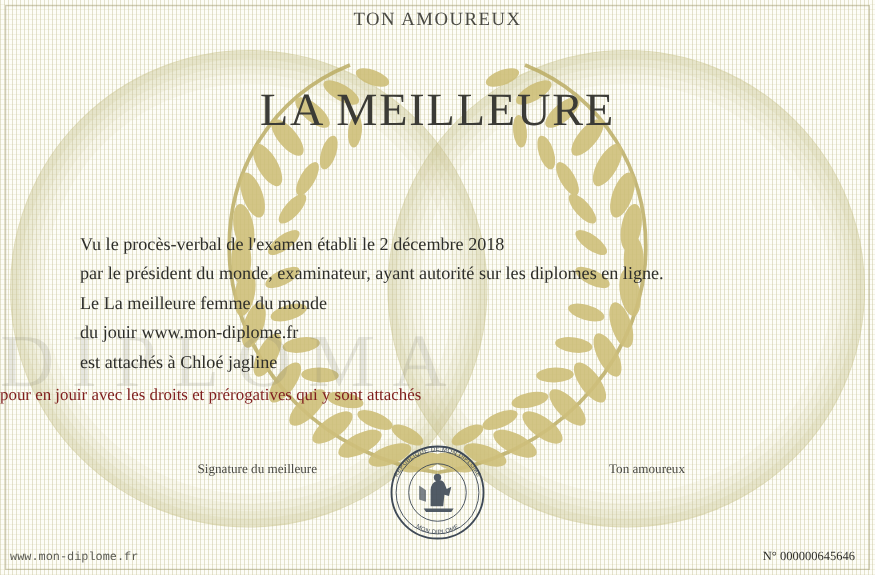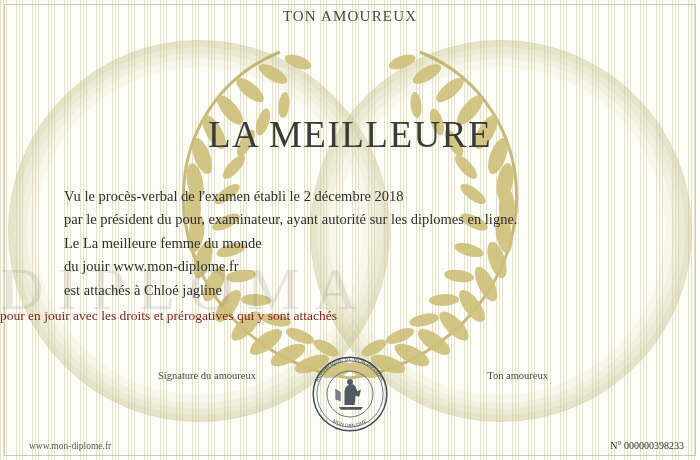--- a/index.html
+++ b/index.html
@@ -117,21 +117,20 @@
     top: 68px;
     left: 0; right: 0;
     text-align: center;
     color: #3b3b36;
     line-height: 1.12;
   }
   .title .l1 {
     display: block;
     font-size: 37px;
     letter-spacing: 1.5px;
-    margin-top: 46px;
   }
   .title .l2 {
     display: block;
     font-size: 37px;
     letter-spacing: 1.5px;
   }
   .body {
     position: absolute;
     top: 185px;
     left: 64px;
@@ -159,24 +158,24 @@
   .sig-right {
     position: absolute;
     top: 370px;
     right: 152px;
     font-size: 10.5px;
     color: #4a4a44;
   }
   .footer-left {
     position: absolute;
     bottom: 9px;
-    left: 29px;
+    left: 8px;
     font-size: 9.5px;
     color: #5a5a52;
-    font-family: Liberation Serif, serif;
+    font-family: Liberation Mono, monospace;
     text-align: right;
   }
   .footer-right {
     position: absolute;
     bottom: 9px;
     right: 16px;
     font-size: 10px;
     color: #2e2e2a;
     font-family: "Liberation Serif", serif;
   }
@@ -286,29 +285,29 @@
   <div class="content">
 
     <div class="overline">TON AMOUREUX</div>
 
     <div class="title">
       <span class="l1">LA MEILLEURE</span>
     </div>
 
     <div class="body">
       <span class="ln">Vu le procès-verbal de l'examen établi le 2 décembre 2018</span>
-      <span class="ln">par le président du pour, examinateur, ayant autorité sur les diplomes en ligne.</span>
+      <span class="ln">par le président du monde, examinateur, ayant autorité sur les diplomes en ligne.</span>
       <span class="ln">Le La meilleure femme du monde</span>
       <span class="ln">du jouir www.mon-diplome.fr</span>
       <span class="ln">est attachés à Chloé jagline</span>
     </div>
 
     <div class="purpose">pour en jouir avec les droits et prérogatives qui y sont attachés</div>
 
-    <div class="sig-left">Signature du amoureux</div>
+    <div class="sig-left">Signature du meilleure</div>
     <div class="sig-right">Ton amoureux</div>
 
     <svg class="seal" viewBox="0 0 100 100">
       <defs>
         <path id="sealTopArc" d="M 12 52 A 38 38 0 0 1 88 52" fill="none"></path>
         <path id="sealBotArc" d="M 16 52 A 34 34 0 0 0 84 52" fill="none"></path>
       </defs>
       <circle cx="50" cy="50" r="40" fill="none" stroke="#3f4a57" stroke-width="1.6"></circle>
       <circle cx="50" cy="50" r="36" fill="none" stroke="#3f4a57" stroke-width="0.8"></circle>
       <circle cx="50" cy="50" r="25" fill="none" stroke="#3f4a57" stroke-width="0.8"></circle>
@@ -320,16 +319,16 @@
       </text>
       <g fill="#3f4a57" opacity="0.9">
         <path d="M44 62 L44 48 Q44 42 49 40 Q54 38 56 42 L58 47 L62 45 L60 53 L56 52 L55 62 Z"></path>
         <circle cx="50" cy="37" r="3.2"></circle>
         <path d="M38 64 H64 L62 67 H40 Z"></path>
         <path d="M40 48 L34 44 L34 56 L40 58 Z" opacity="0.75"></path>
       </g>
     </svg>
 
     <div class="footer-left">www.mon-diplome.fr</div>
-    <div class="footer-right">N° 000000398233</div>
+    <div class="footer-right">N° 000000645646</div>
 
   </div>
 </div>
 
 </body></html>

